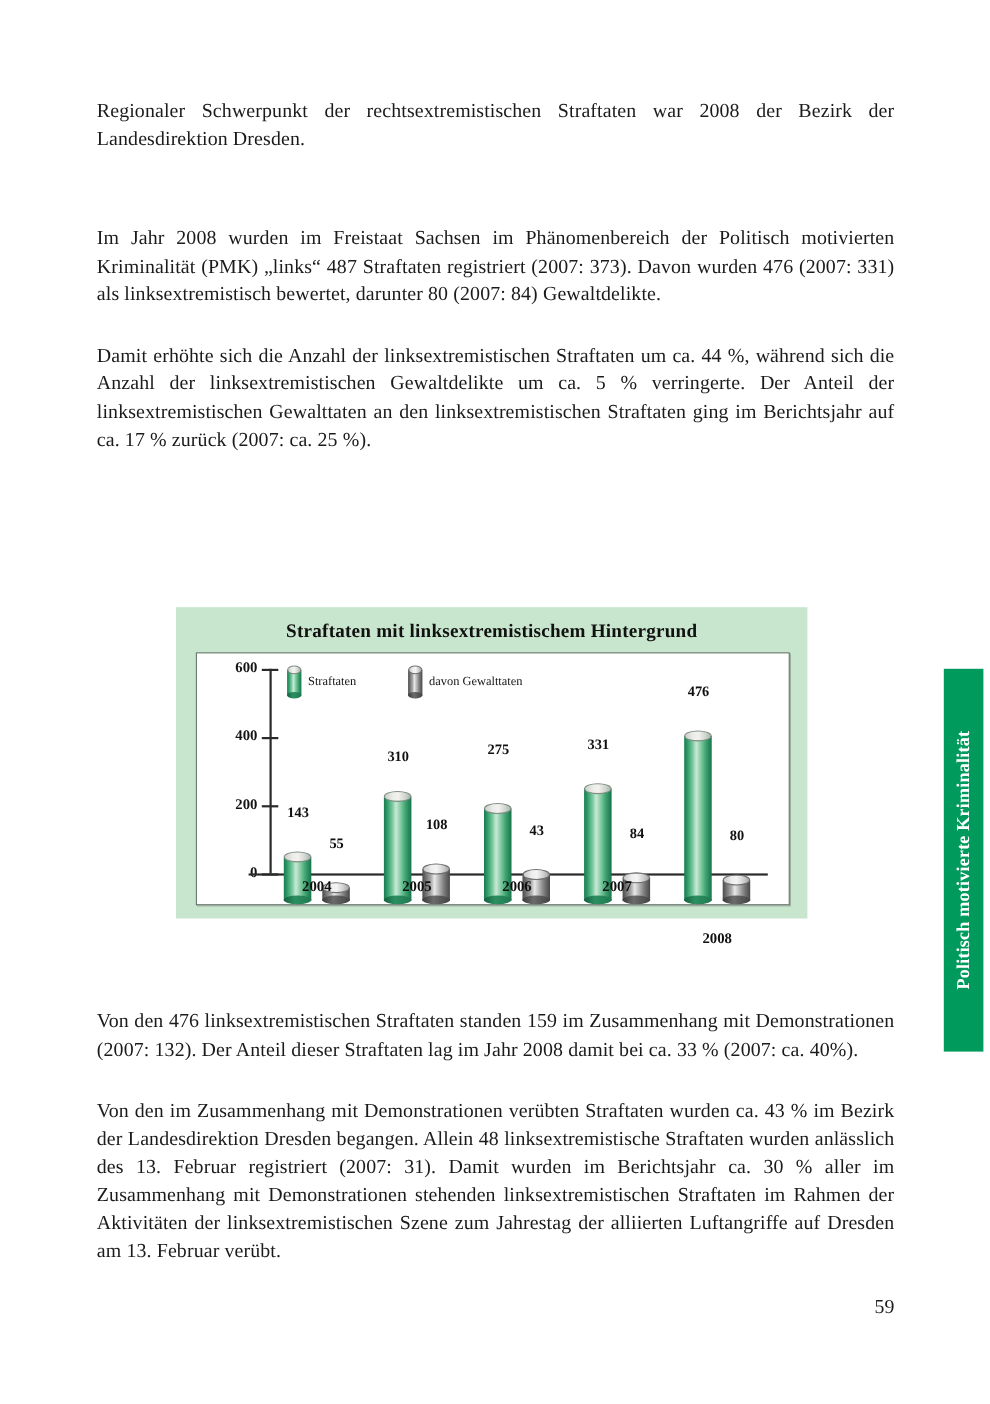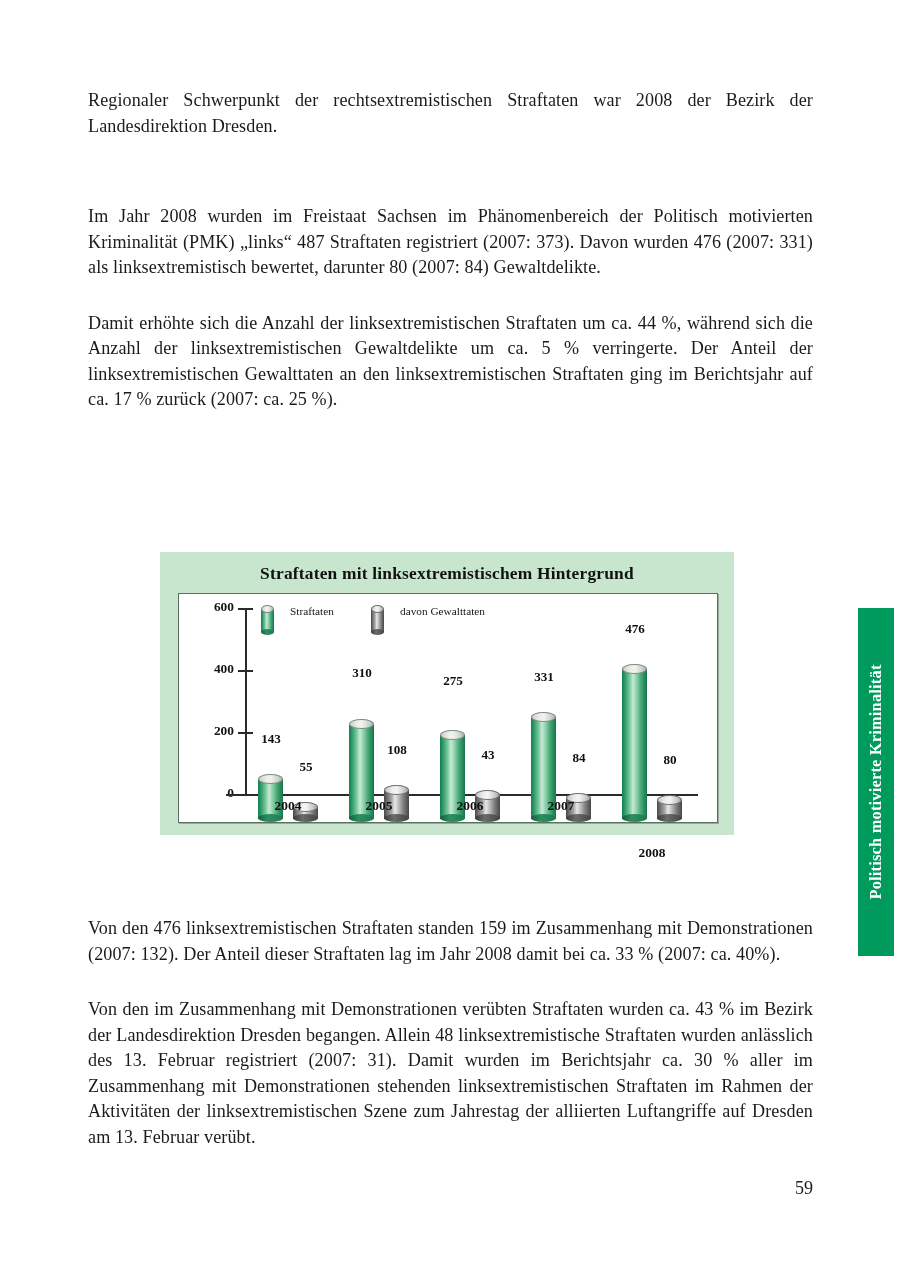--- a/index.html
+++ b/index.html
@@ -118,22 +118,22 @@
     height: 1.6px;
     background: #2a2a2a;
   }
 
   
   .legend {
     position: absolute;
     top: 11px;
     left: 82px;
     display: flex;
-    align-items: flex-start;
-    gap: 16px;
+    align-items: center;
+    gap: 6px;
   }
   .legend.second { left: 192px; }
   .legend-label {
     font-size: 11.3px;
     color: #151515;
     white-space: nowrap;
   }
 
   
   .cyl {
@@ -319,21 +319,21 @@
       </span>
       <span class="bar-value" style="left:106px;top:165px;width:42px;">55</span>
 
       <span class="x-cat" style="left:77px;width:64px;">2004</span>
 
       <span class="cyl green" style="left:170px;width:25px;height:103px;">
         <span class="body"></span>
           <span class="bot"></span>
           <span class="top"></span>
       </span>
-      <span class="bar-value" style="left:162px;top:71px;width:42px;text-align:center;">310</span>
+      <span class="bar-value" style="left:162px;top:86px;width:42px;text-align:center;">310</span>
 
       <span class="cyl gray" style="left:205px;width:25px;height:37px;">
         <span class="body"></span>
           <span class="bot"></span>
           <span class="top"></span>
       </span>
       <span class="bar-value" style="left:197px;top:148px;width:42px;">108</span>
 
       <span class="x-cat" style="left:168px;width:64px;">2005</span>
 

